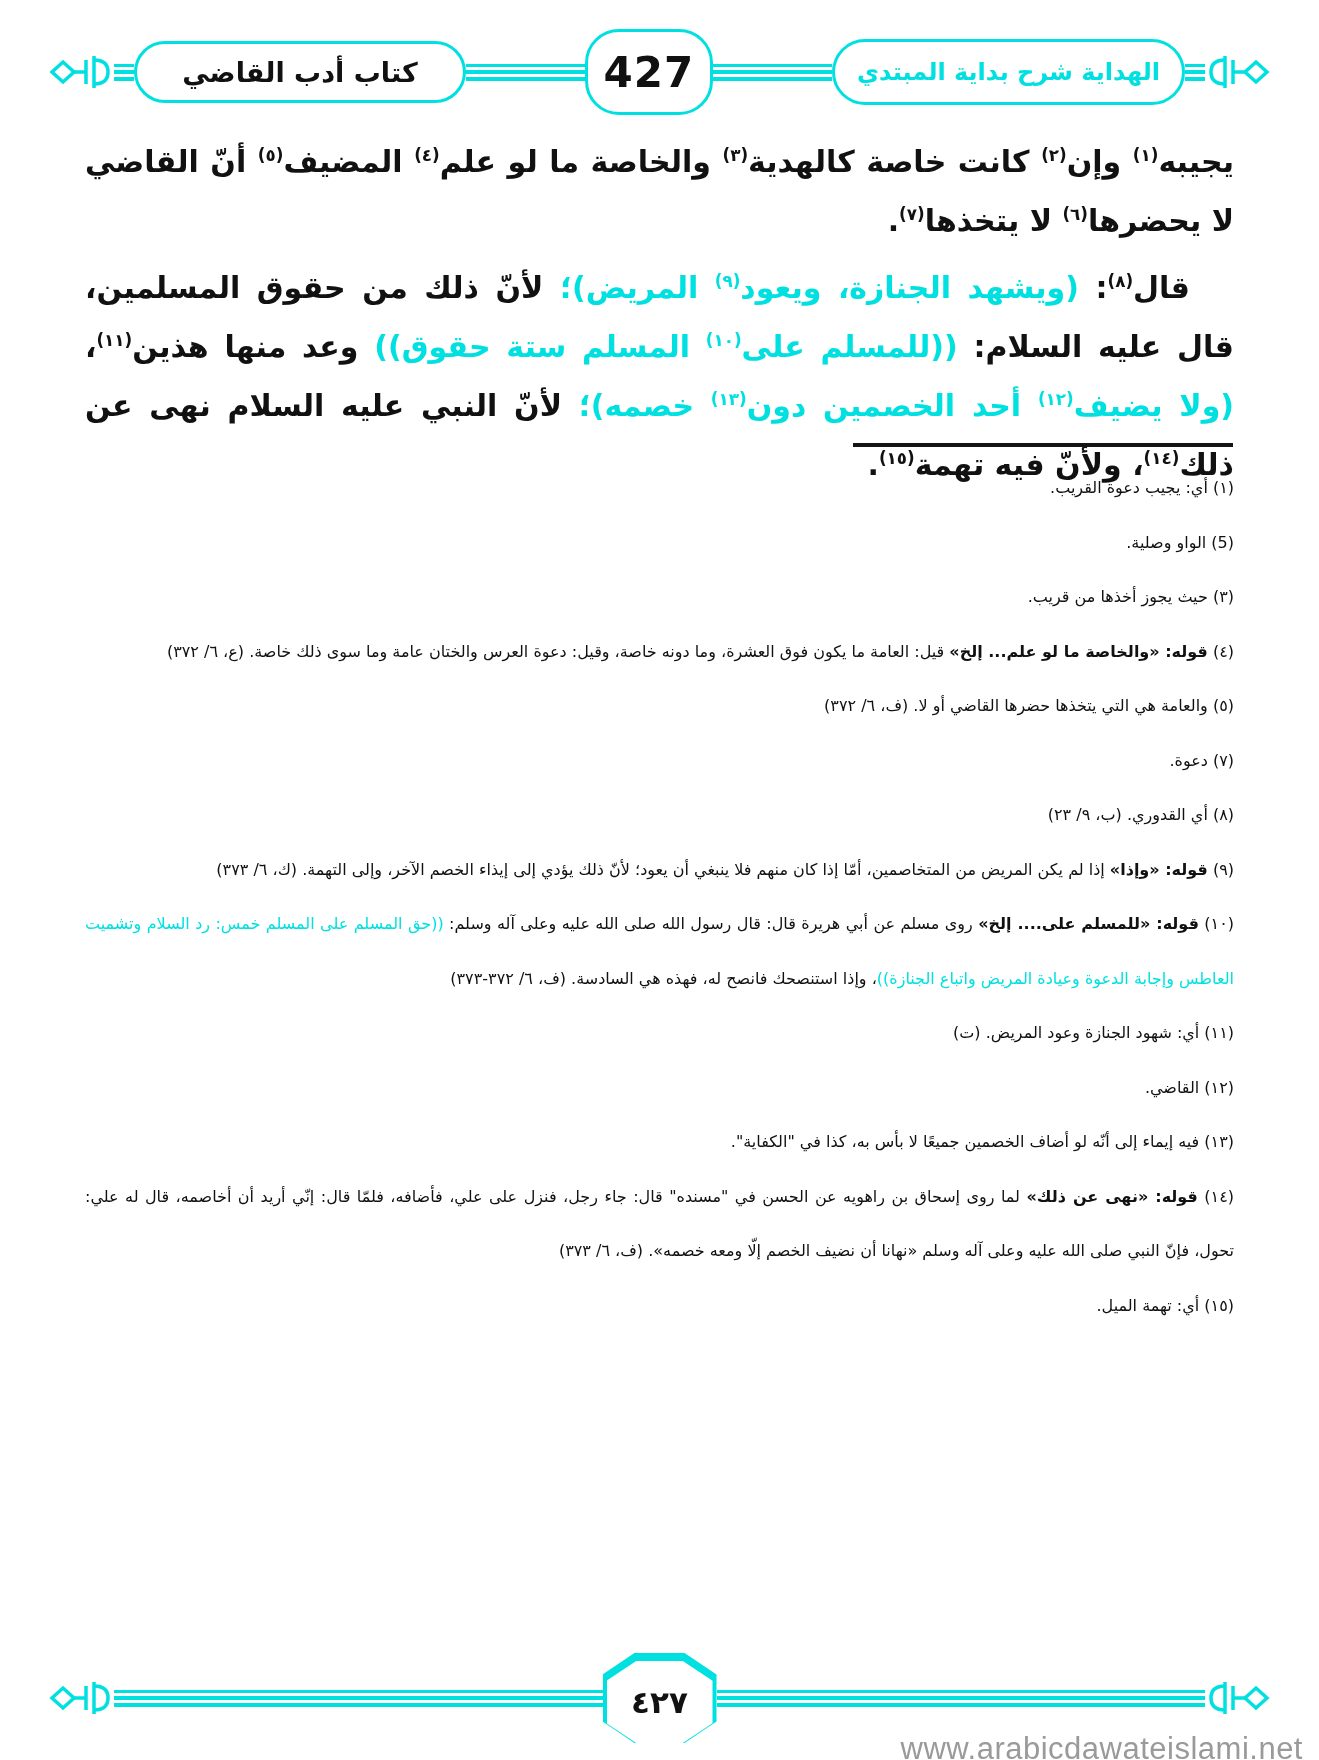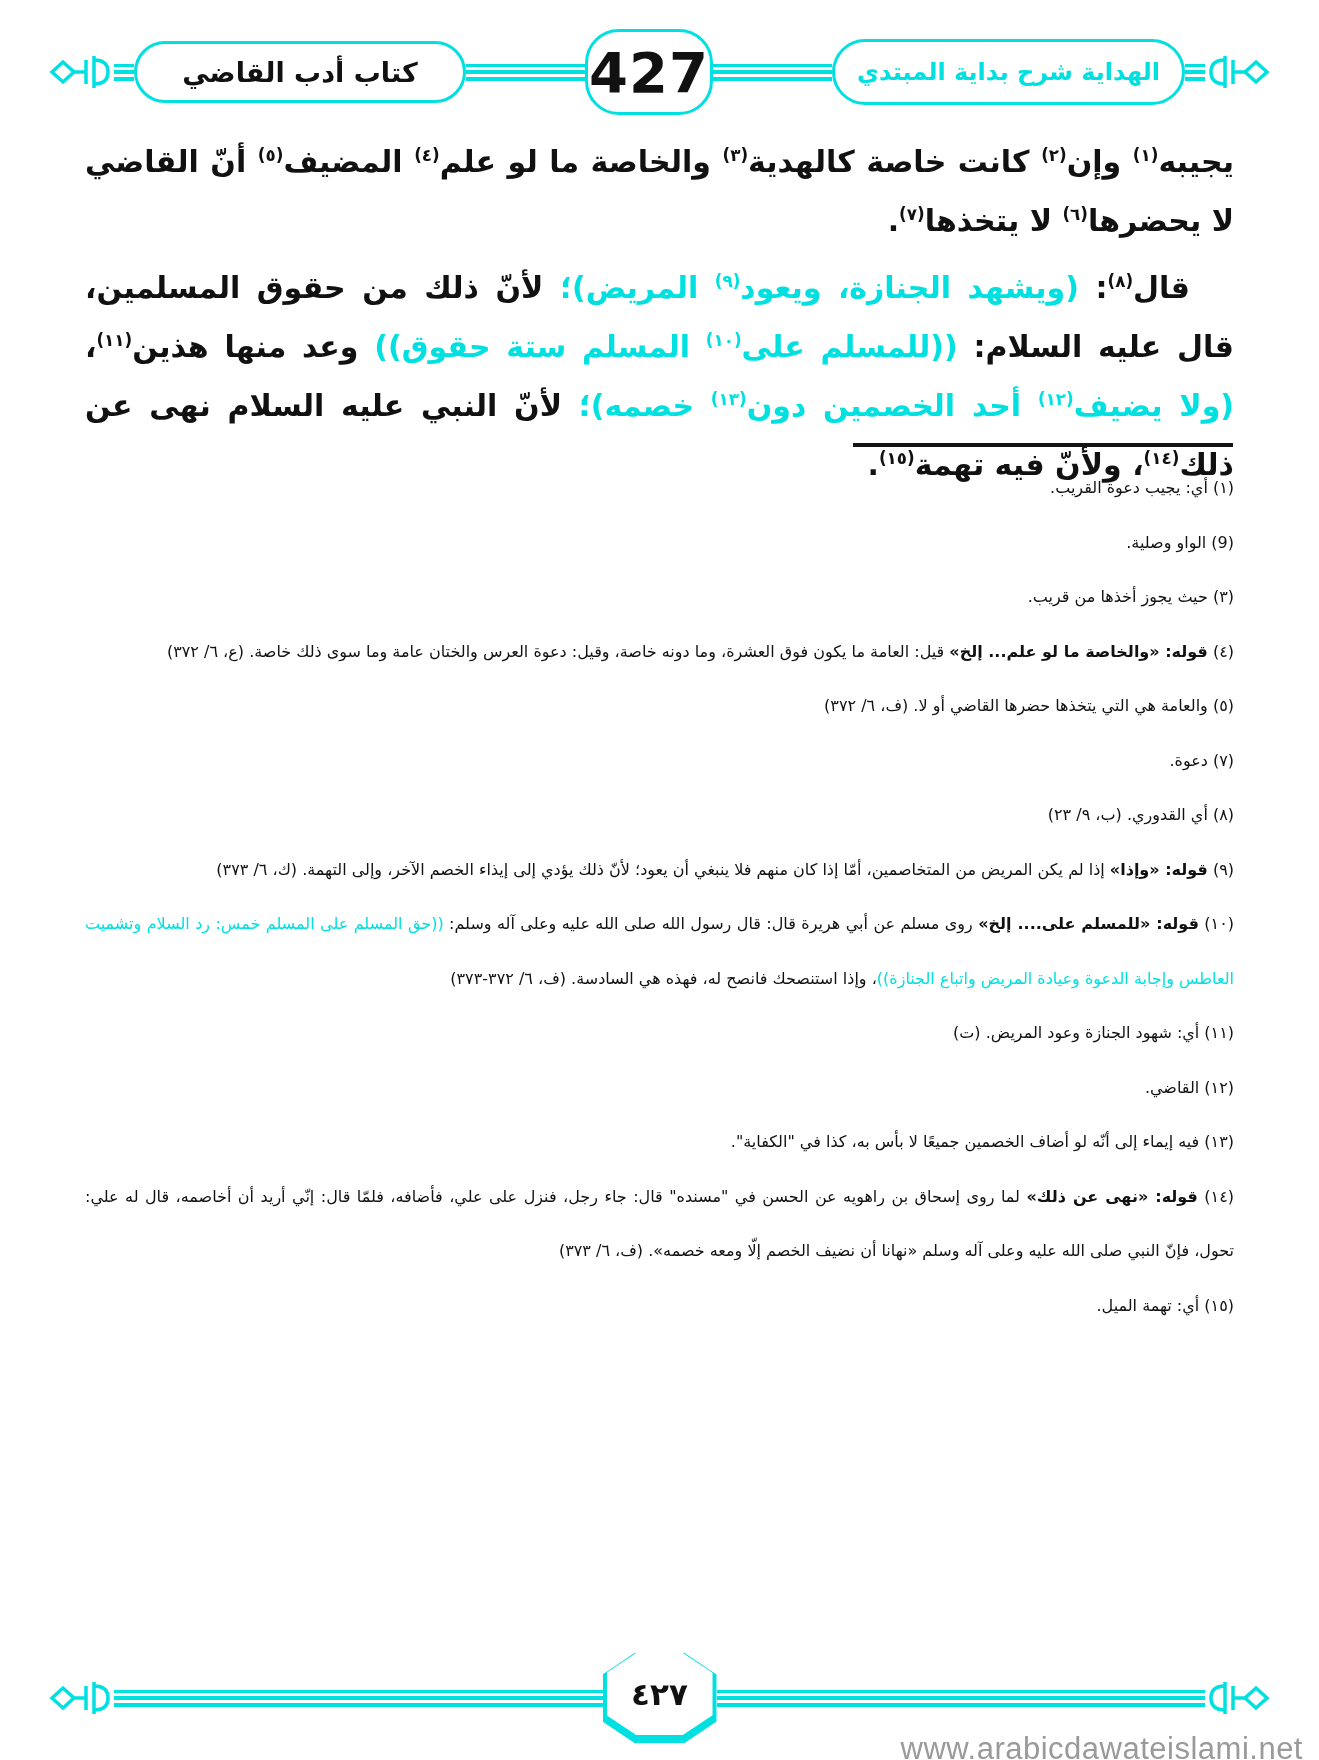--- a/index.html
+++ b/index.html
@@ -22,27 +22,27 @@
       var(--cyan) 6.5px 10px, #fff 10px 13.5px,
       var(--cyan) 13.5px 17px);
   }
   .rule3.short { flex:0 0 20px; }
   .cartouche {
     border:3.5px solid var(--cyan); background:#fff; z-index:2;
     display:flex; align-items:center; justify-content:center;
     font-weight:bold; flex:0 0 auto;
   }
   .cart-left  { min-width:332px; height:62px; border-radius:34px; font-size:27px; padding:0 28px; }
-  .cart-mid   { width:128px;  height:86px; border-radius:34px; font-size:56px; letter-spacing:1px; }
+  .cart-mid   { width:128px;  height:86px; border-radius:34px; font-size:42px; letter-spacing:1px; }
   .cart-right { min-width:274px; height:66px; border-radius:34px; font-size:24px; color:var(--cyan); padding:0 22px; }
   .finial { flex:0 0 auto; color:var(--cyan); display:flex; align-items:center; }
   .finial.mirror svg { transform:scaleX(-1); }
   .badge-oct {
     flex:0 0 auto; width:114px; height:90px; z-index:2;
-    background:var(--cyan); display:flex; align-items:flex-start; justify-content:center;
+    background:var(--cyan); display:flex; align-items:flex-end; justify-content:center;
     clip-path:polygon(28% 0%,72% 0%,100% 24%,100% 76%,72% 100%,28% 100%,0% 76%,0% 24%);
   }
   .badge-oct-inner {
     width:106px; height:82px; background:#fff;
     clip-path:polygon(28% 0%,72% 0%,100% 24%,100% 76%,72% 100%,28% 100%,0% 76%,0% 24%);
     display:flex; align-items:center; justify-content:center;
     font-size:31px; font-weight:bold; color:var(--ink);
   }
 
   
@@ -118,21 +118,21 @@
 
   <main class="matn" dir="rtl">
     <p><span>يجيبه</span><sup>(١)</sup><span> وإن</span><sup>(٢)</sup><span> كانت خاصة كالهدية</span><sup>(٣)</sup><span> والخاصة ما لو علم</span><sup>(٤)</sup><span> المضيف</span><sup>(٥)</sup><span> أنّ القاضي لا يحضرها</span><sup>(٦)</sup><span> لا يتخذها</span><sup>(٧)</sup><span>.</span></p>
     <p class="indent"><span>قال</span><sup>(٨)</sup><span>: </span><span class="cyan">(ويشهد الجنازة، ويعود</span><sup class="cyan">(٩)</sup><span class="cyan"> المريض)؛</span><span> لأنّ ذلك من حقوق المسلمين، قال عليه السلام: </span><span class="cyan">((للمسلم على</span><sup class="cyan">(١٠)</sup><span class="cyan"> المسلم ستة حقوق))</span><span> وعد منها هذين</span><sup>(١١)</sup><span>، </span><span class="cyan">(ولا يضيف</span><sup class="cyan">(١٢)</sup><span class="cyan"> أحد الخصمين دون</span><sup class="cyan">(١٣)</sup><span class="cyan"> خصمه)؛</span><span> لأنّ النبي عليه السلام نهى عن ذلك</span><sup>(١٤)</sup><span>، ولأنّ فيه تهمة</span><sup>(١٥)</sup><span>.</span></p>
   </main>
 
   <div class="fn-sep"></div>
 
   <section class="footnotes" dir="rtl">
       <p class="footnote"><span>(١) أي: يجيب دعوة القريب.</span></p>
-      <p class="footnote"><span>(9) الواو وصلية.</span></p>
+      <p class="footnote"><span>(5) الواو وصلية.</span></p>
       <p class="footnote"><span>(٣) حيث يجوز أخذها من قريب.</span></p>
       <p class="footnote"><span>(٤) </span><span class="bold">قوله: «والخاصة ما لو علم... إلخ»</span><span> قيل: العامة ما يكون فوق العشرة، وما دونه خاصة، وقيل: دعوة العرس والختان عامة وما سوى ذلك خاصة. (ع، ٦/ ٣٧٢)</span></p>
       <p class="footnote"><span>(٥) والعامة هي التي يتخذها حضرها القاضي أو لا. (ف، ٦/ ٣٧٢)</span></p>
       <p class="footnote"><span>(٧) دعوة.</span></p>
       <p class="footnote"><span>(٨) أي القدوري. (ب، ٩/ ٢٣)</span></p>
       <p class="footnote"><span>(٩) </span><span class="bold">قوله: «وإذا»</span><span> إذا لم يكن المريض من المتخاصمين، أمّا إذا كان منهم فلا ينبغي أن يعود؛ لأنّ ذلك يؤدي إلى إيذاء الخصم الآخر، وإلى التهمة. (ك، ٦/ ٣٧٣)</span></p>
       <p class="footnote"><span>(١٠) </span><span class="bold">قوله: «للمسلم على.... إلخ»</span><span> روى مسلم عن أبي هريرة قال: قال رسول الله صلى الله عليه وعلى آله وسلم: </span><span class="cyan">((حق المسلم على المسلم خمس: رد السلام وتشميت العاطس وإجابة الدعوة وعيادة المريض واتباع الجنازة))</span><span>، وإذا استنصحك فانصح له، فهذه هي السادسة. (ف، ٦/ ٣٧٢-٣٧٣)</span></p>
       <p class="footnote"><span>(١١) أي: شهود الجنازة وعود المريض. (ت)</span></p>
       <p class="footnote"><span>(١٢) القاضي.</span></p>
       <p class="footnote"><span>(١٣) فيه إيماء إلى أنّه لو أضاف الخصمين جميعًا لا بأس به، كذا في "الكفاية".</span></p>

